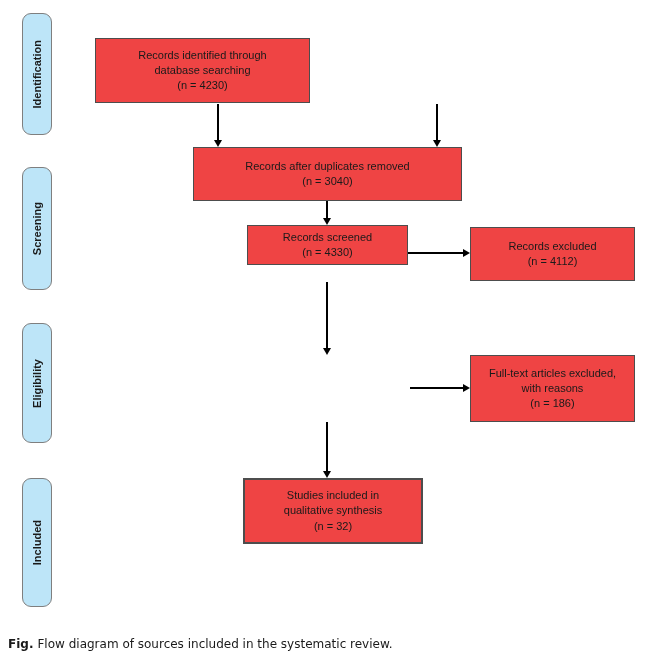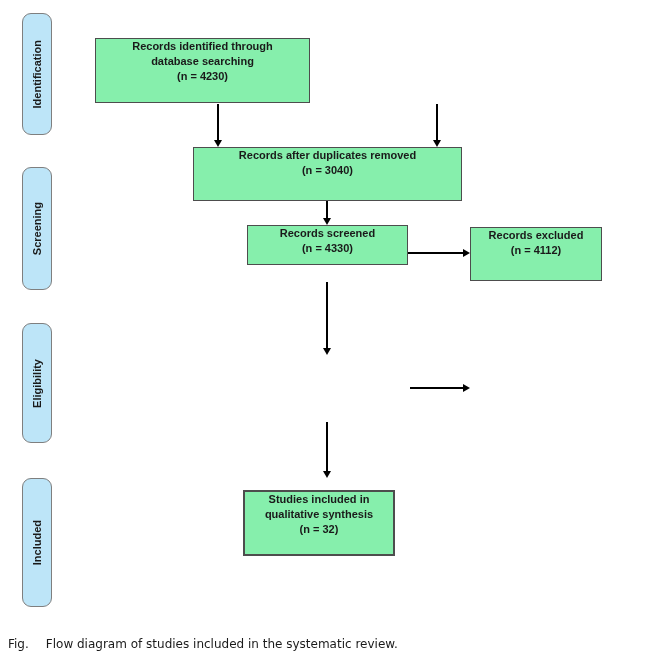--- a/index.html
+++ b/index.html
@@ -29,26 +29,26 @@
     writing-mode: vertical-rl;
     transform: rotate(180deg);
     font-size: 11px;
     font-weight: bold;
     color: #1a1a1a;
     white-space: nowrap;
   }
   
   .fbox {
     position: absolute;
-    background: #86efac;
+    background: #ef4444;
     border: 1.4px solid var(--box-border, #4D4D4D);
     display: flex;
+    align-items: center;
     justify-content: center;
     text-align: center;
-    font-weight: bold;
   }
   .fbox.thick { border-width: 2px; }
   .fbox-text {
     font-size: 11px;
     line-height: 1.38;
     white-space: pre-line;
   }
   
   .arrow-v {
     position: absolute;
@@ -82,21 +82,21 @@
   }
   
   .caption {
     position: absolute;
     left: 8px;
     top: 637px;
     font-family: "DejaVu Sans", sans-serif;
     font-size: 12px;
     color: #1a1a1a;
   }
-  .caption-prefix { font-weight: normal; margin-right: 17px; text-align: center; }
+  .caption-prefix { font-weight: bold; margin-right: 4px; text-align: center; }
 </style>
 </head>
 <body>
 
 <div class="canvas">
 
   <div class="stage" style="top:13px;height:122px">
     <span class="stage-text">Identification</span>
   </div>
   <div class="stage" style="top:167px;height:123px">
@@ -115,35 +115,40 @@
 (n = 4230)</span>
   </div>
   <div class="fbox" style="left:193px;top:147px;width:269px;height:54px">
     <span class="fbox-text">Records after duplicates removed
 (n = 3040)</span>
   </div>
   <div class="fbox" style="left:247px;top:225px;width:161px;height:40px">
     <span class="fbox-text">Records screened
 (n = 4330)</span>
   </div>
-  <div class="fbox" style="left:470px;top:227px;width:132px;height:54px">
+  <div class="fbox" style="left:470px;top:227px;width:165px;height:54px">
     <span class="fbox-text">Records excluded
 (n = 4112)</span>
   </div>
-  <div class="fbox thick" style="left:243px;top:490px;width:152px;height:66px">
+  <div class="fbox" style="left:470px;top:355px;width:165px;height:67px">
+    <span class="fbox-text">Full-text articles excluded,
+with reasons
+(n = 186)</span>
+  </div>
+  <div class="fbox thick" style="left:243px;top:478px;width:180px;height:66px">
     <span class="fbox-text">Studies included in
 qualitative synthesis
 (n = 32)</span>
   </div>
 
   <div class="arrow-v" style="left:217px;top:104px;height:36px"></div>
   <div class="arrow-v" style="left:436px;top:104px;height:36px"></div>
   <div class="arrow-v" style="left:326px;top:201px;height:17px"></div>
   <div class="arrow-v" style="left:326px;top:282px;height:66px"></div>
   <div class="arrow-v" style="left:326px;top:422px;height:49px"></div>
   <div class="arrow-h" style="left:408px;top:252px;width:55px"></div>
   <div class="arrow-h" style="left:410px;top:387px;width:53px"></div>
 
   <div class="caption">
-    <span class="caption-prefix">Fig.</span><span>Flow diagram of studies included in the systematic review.</span>
+    <span class="caption-prefix">Fig.</span><span>Flow diagram of sources included in the systematic review.</span>
   </div>
 
 </div>
 
 </body></html>

